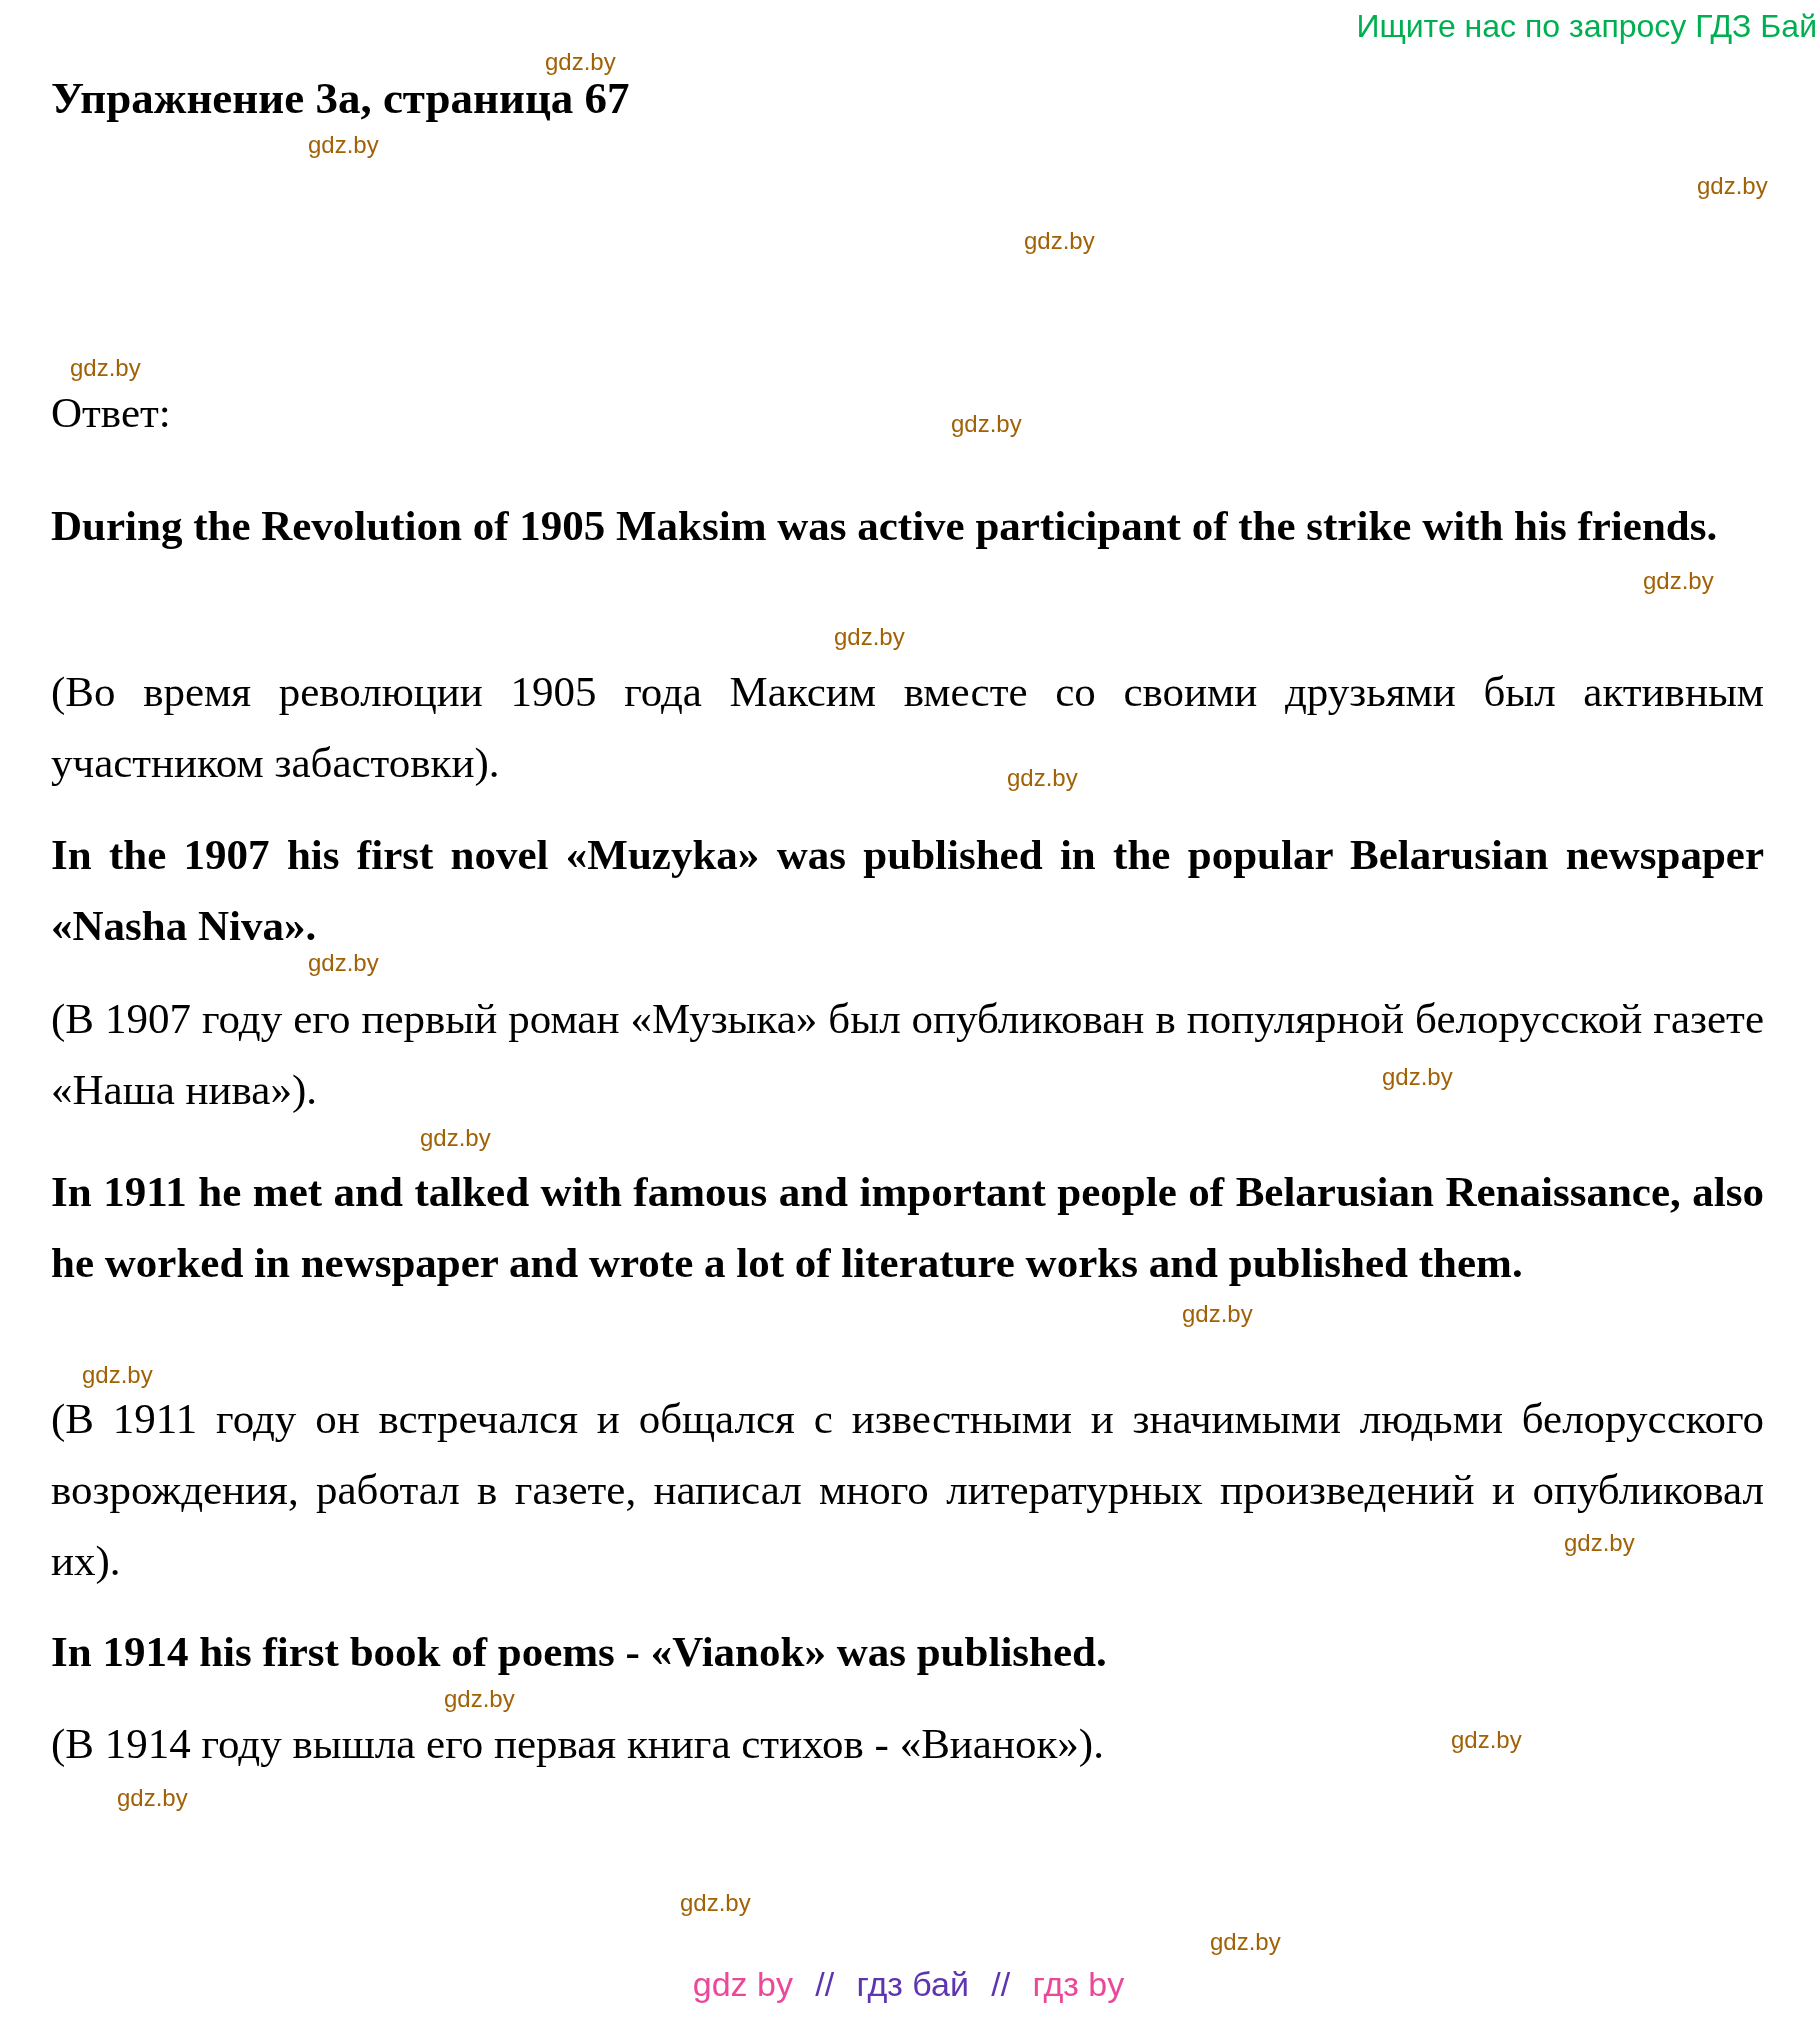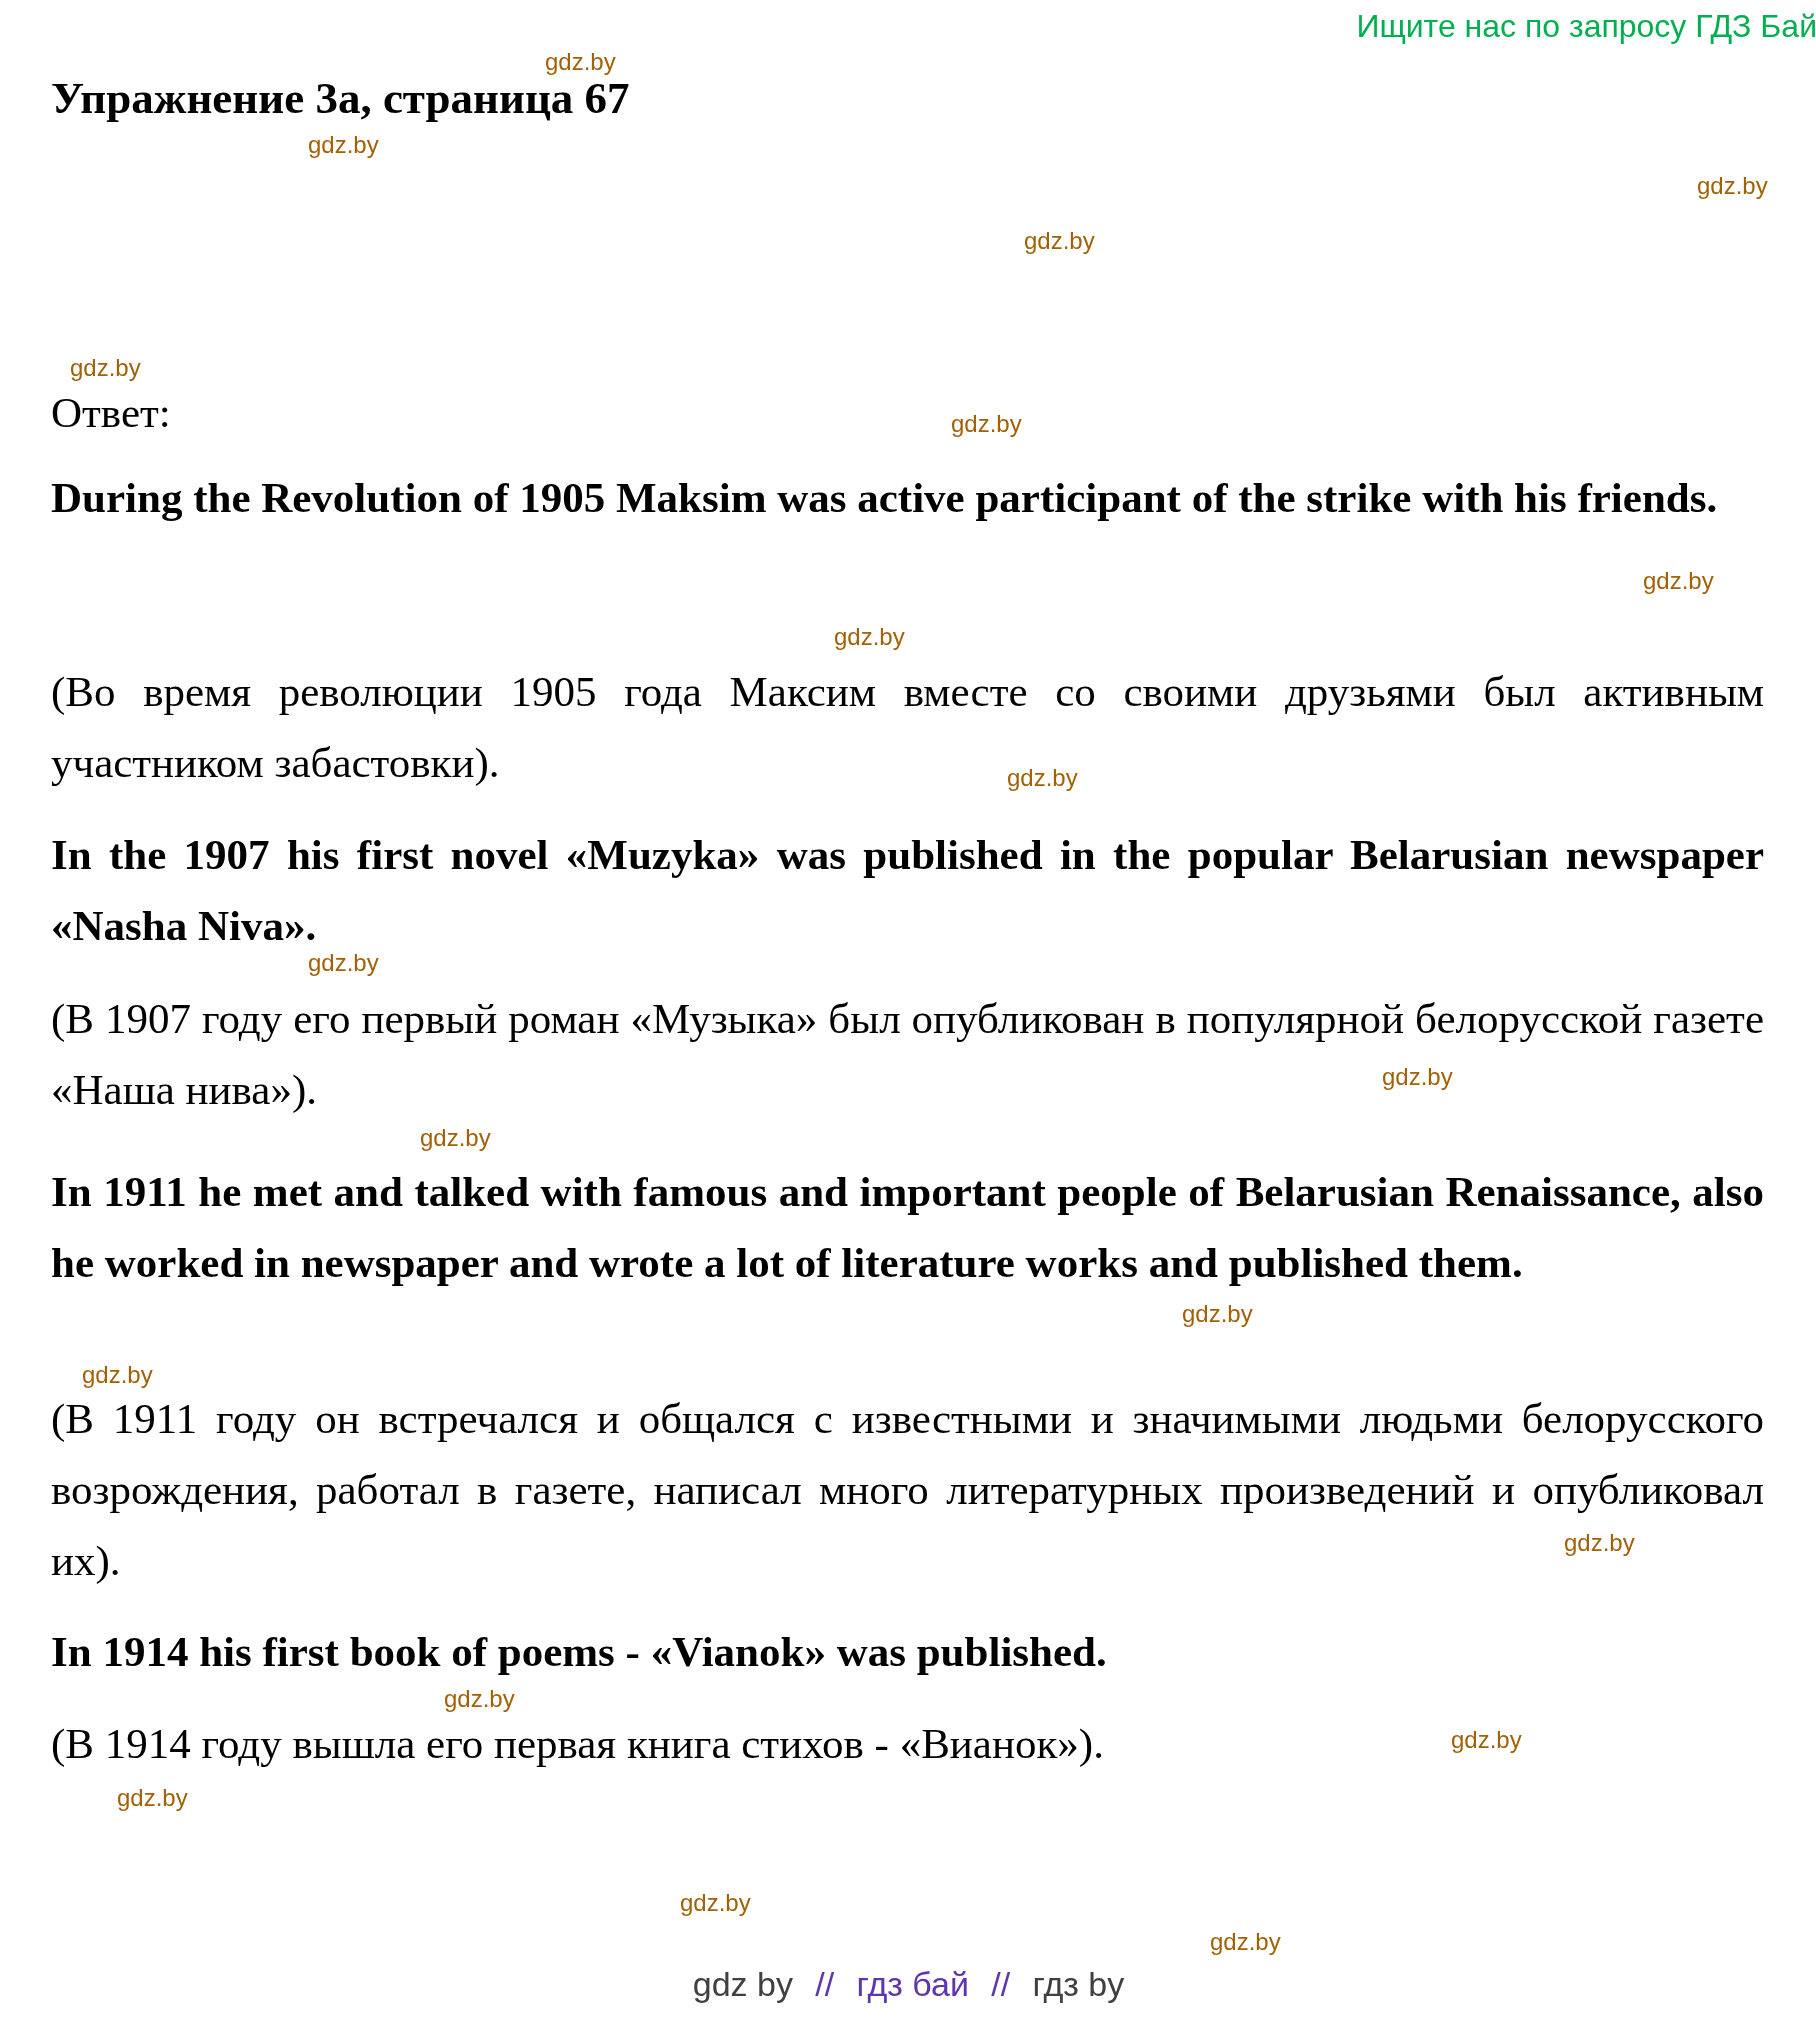--- a/index.html
+++ b/index.html
@@ -60,36 +60,36 @@
   .footer {
     position: absolute;
     top: 1965px;
     left: 0;
     width: 100%;
     text-align: center;
     font-family: "Liberation Sans", sans-serif;
     font-size: 34px;
   }
   .footer span { margin: 0 11.2px; }
-  .footer .site { color: #404040; }
+  .footer .site { color: #ec4899; }
   .footer .sep, .footer .alt { color: #5e35b1; }
 </style>
 </head>
 <body>
 
 <div class="page">
 
   <div class="promo">Ищите нас по запросу ГДЗ Бай</div>
 
   <h1 class="title">Упражнение 3а, страница 67</h1>
 
 
   <p class="answer-label">Ответ:</p>
 
-  <p class="para en" style="top:462px;">During the Revolution of 1905 Maksim was active participant of the strike with his friends.</p>
+  <p class="para en" style="top:490px;">During the Revolution of 1905 Maksim was active participant of the strike with his friends.</p>
   <p class="para" style="top:656px;">(Во время революции 1905 года Максим вместе со своими друзьями был активным участником забастовки).</p>
 
   <p class="para en" style="top:819px;">In the 1907 his first novel «Muzyka» was published in the popular Belarusian newspaper «Nasha Niva».</p>
   <p class="para" style="top:983px;">(В 1907 году его первый роман «Музыка» был опубликован в популярной белорусской газете «Наша нива»).</p>
 
   <p class="para en" style="top:1156px;">In 1911 he met and talked with famous and important people of Belarusian Renaissance, also he worked in newspaper and wrote a lot of literature works and published them.</p>
   <p class="para" style="top:1383px;">(В 1911 году он встречался и общался с известными и значимыми людьми белорусского возрождения, работал в газете, написал много литературных произведений и опубликовал их).</p>
 
   <p class="para en" style="top:1616px;">In 1914 his first book of poems - «Vianok» was published.</p>
   <p class="para" style="top:1708px;">(В 1914 году вышла его первая книга стихов - «Вианок»).</p>

